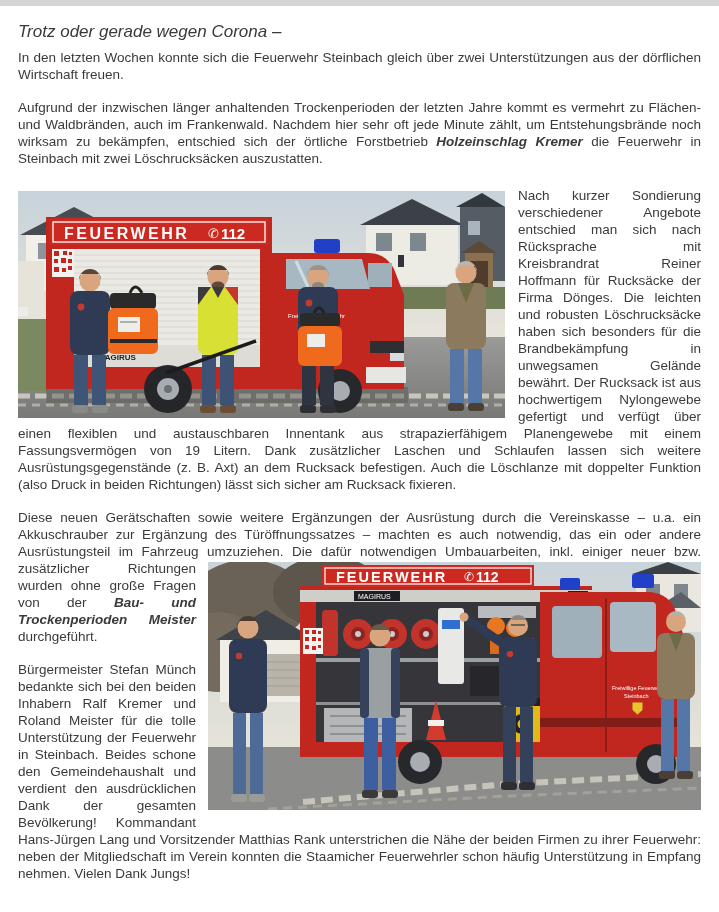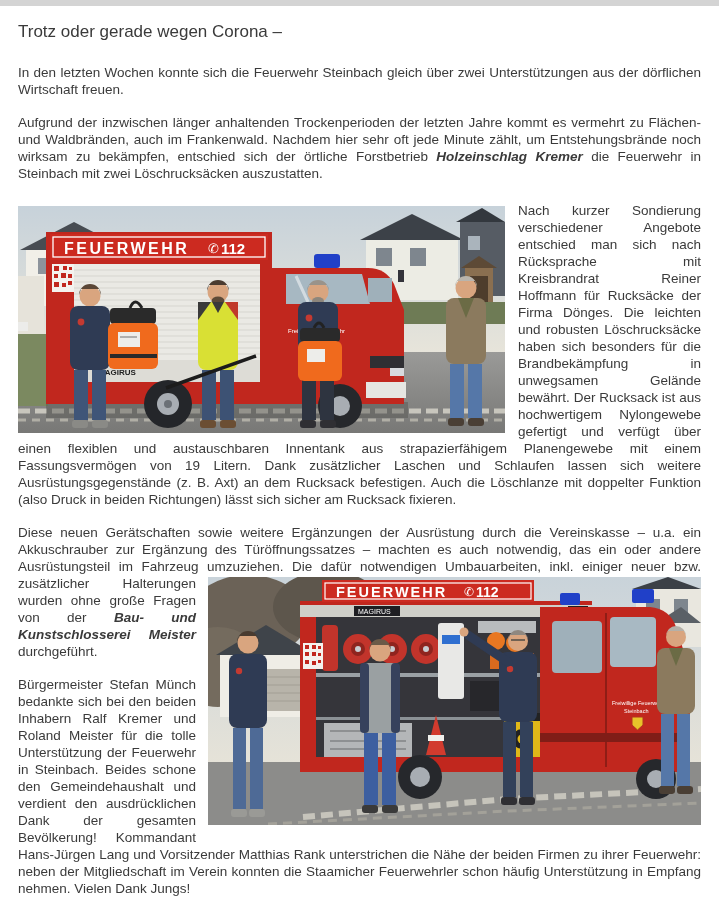--- a/index.html
+++ b/index.html
@@ -6,26 +6,26 @@
   body{
     width:719px;height:912px;overflow:hidden;background:#ffffff;
     font-family:"Liberation Sans",sans-serif;color:#3a3a3a;
   }
   .top-strip{height:6px;width:719px;background:#d4d4d4;}
   .page{padding:8px 18px 0 18px;}
   h1{
     font-size:17px;line-height:23px;font-weight:normal;color:#3a3a3a;
     margin:6px 0 0 0;letter-spacing:0;
   }
-  h1 span{display:block;}
+  h1 span{display:block;font-style:italic;}
   p{
     margin:16px 0 0 0;font-size:13.5px;line-height:17px;
     text-align:justify;color:#3a3a3a;
   }
-  p.first-after-title{margin-top:21px;}
+  p.first-after-title{margin-top:6px;}
   b{font-weight:bold;font-style:italic;}
   .photo{display:block;border-radius:19px;}
   .photo svg{display:block;}
   .photo1{float:left;width:487px;height:227px;margin:4px 13px 6px 0;}
   .photo2{float:right;width:493px;height:248px;margin:2px 0 8px 12px;}
   .para-with-photo1{margin-top:20px;}
   svg text{font-family:"Liberation Sans",sans-serif;}
 </style>
 </head>
 <body>
@@ -311,17 +311,17 @@
         <circle cx="468" cy="60" r="10" fill="#d9a57f"></circle>
         <path d="M458,59 a10,10 0 0 1 20,0 l-2,-5 -16,0 z" fill="#b5b0a8"></path>
         <rect x="449" y="71" width="38" height="66" rx="8" fill="#8b7a5e"></rect>
         <polygon points="461,71 475,71 468,89" fill="#6b6b45"></polygon>
         <rect x="453" y="137" width="13" height="72" fill="#5577a8"></rect>
         <rect x="469" y="137" width="13" height="72" fill="#5577a8"></rect>
         <rect x="451" y="209" width="16" height="8" rx="3" fill="#4a3f35"></rect>
         <rect x="469" y="209" width="16" height="8" rx="3" fill="#4a3f35"></rect>
       </g>
     </svg>
-      </span><span>Halterungen wurden ohne große Fragen von der </span><b>Bau- und Kunstschlosserei Meister</b><span> durchgeführt.</span></p>
+      </span><span>Richtungen wurden ohne große Fragen von der </span><b>Bau- und Trockenperioden Meister</b><span> durchgeführt.</span></p>
 
   <p><span>Bürgermeister Stefan Münch bedankte sich bei den beiden Inhabern Ralf Kremer und Roland Meister für die tolle Unterstützung der Feuerwehr in Steinbach. Beides schone den Gemeindehaushalt und verdient den ausdrücklichen Dank der gesamten Bevölkerung! Kommandant Hans-Jürgen Lang und Vorsitzender Matthias Rank unterstrichen die Nähe der beiden Firmen zu ihrer Feuerwehr: neben der Mitgliedschaft im Verein konnten die Staamicher Feuerwehrler schon häufig Unterstützung in Empfang nehmen. Vielen Dank Jungs!</span></p>
 
 </main>
 
 </body></html>

